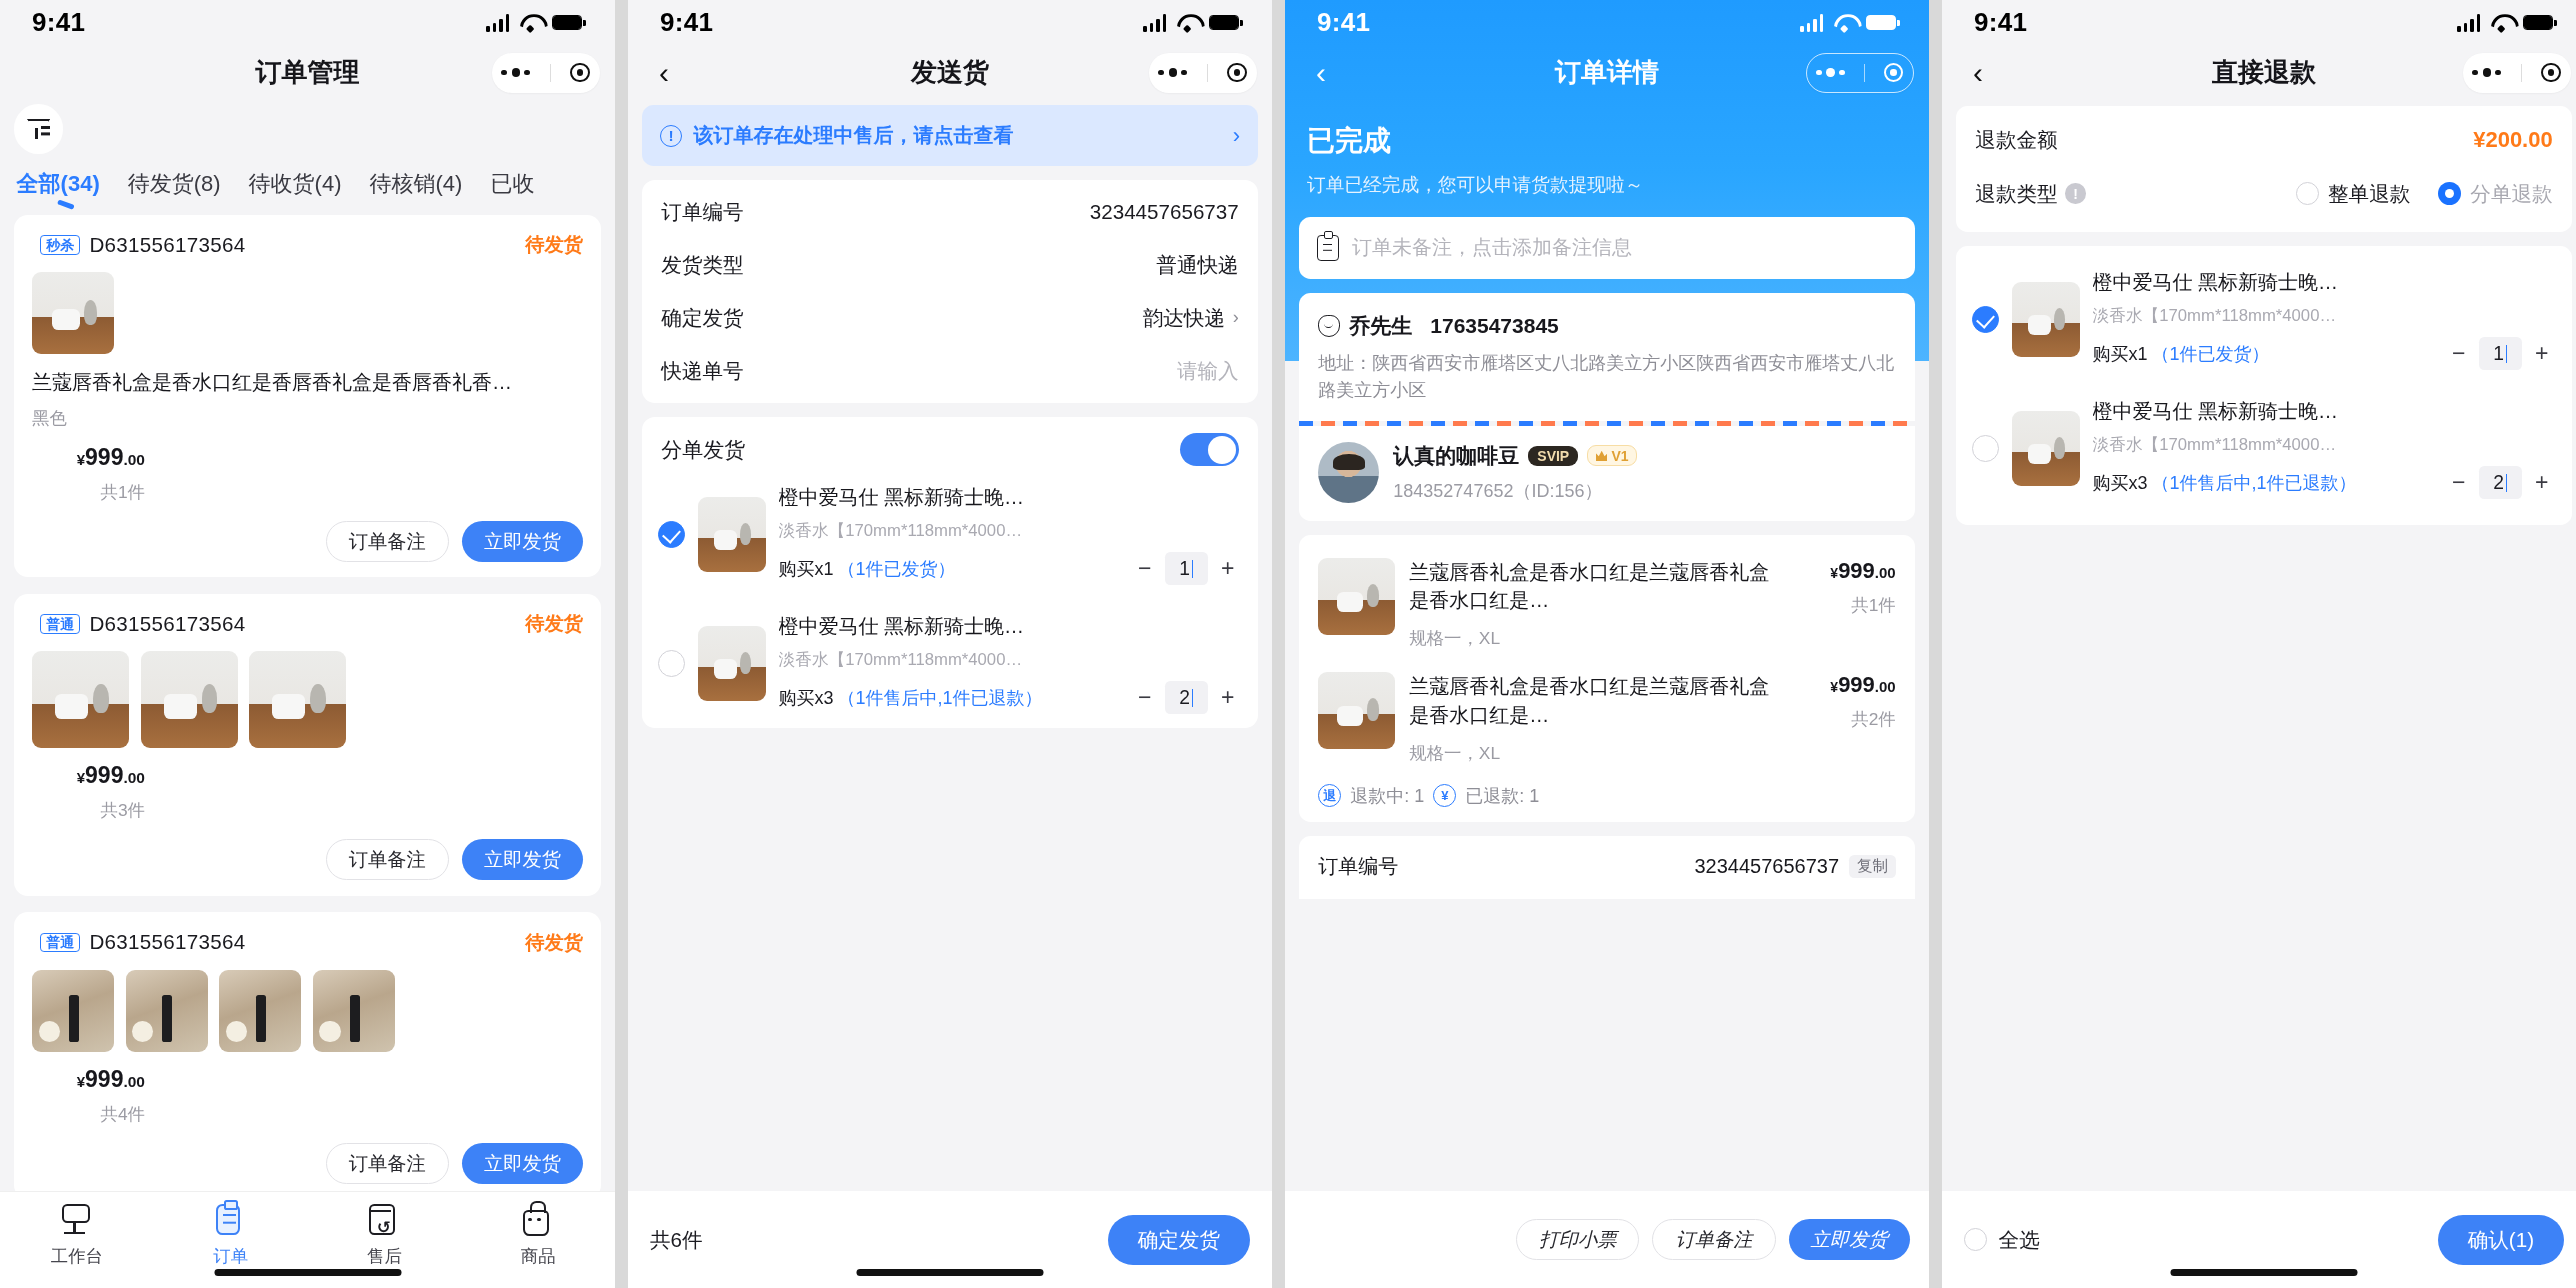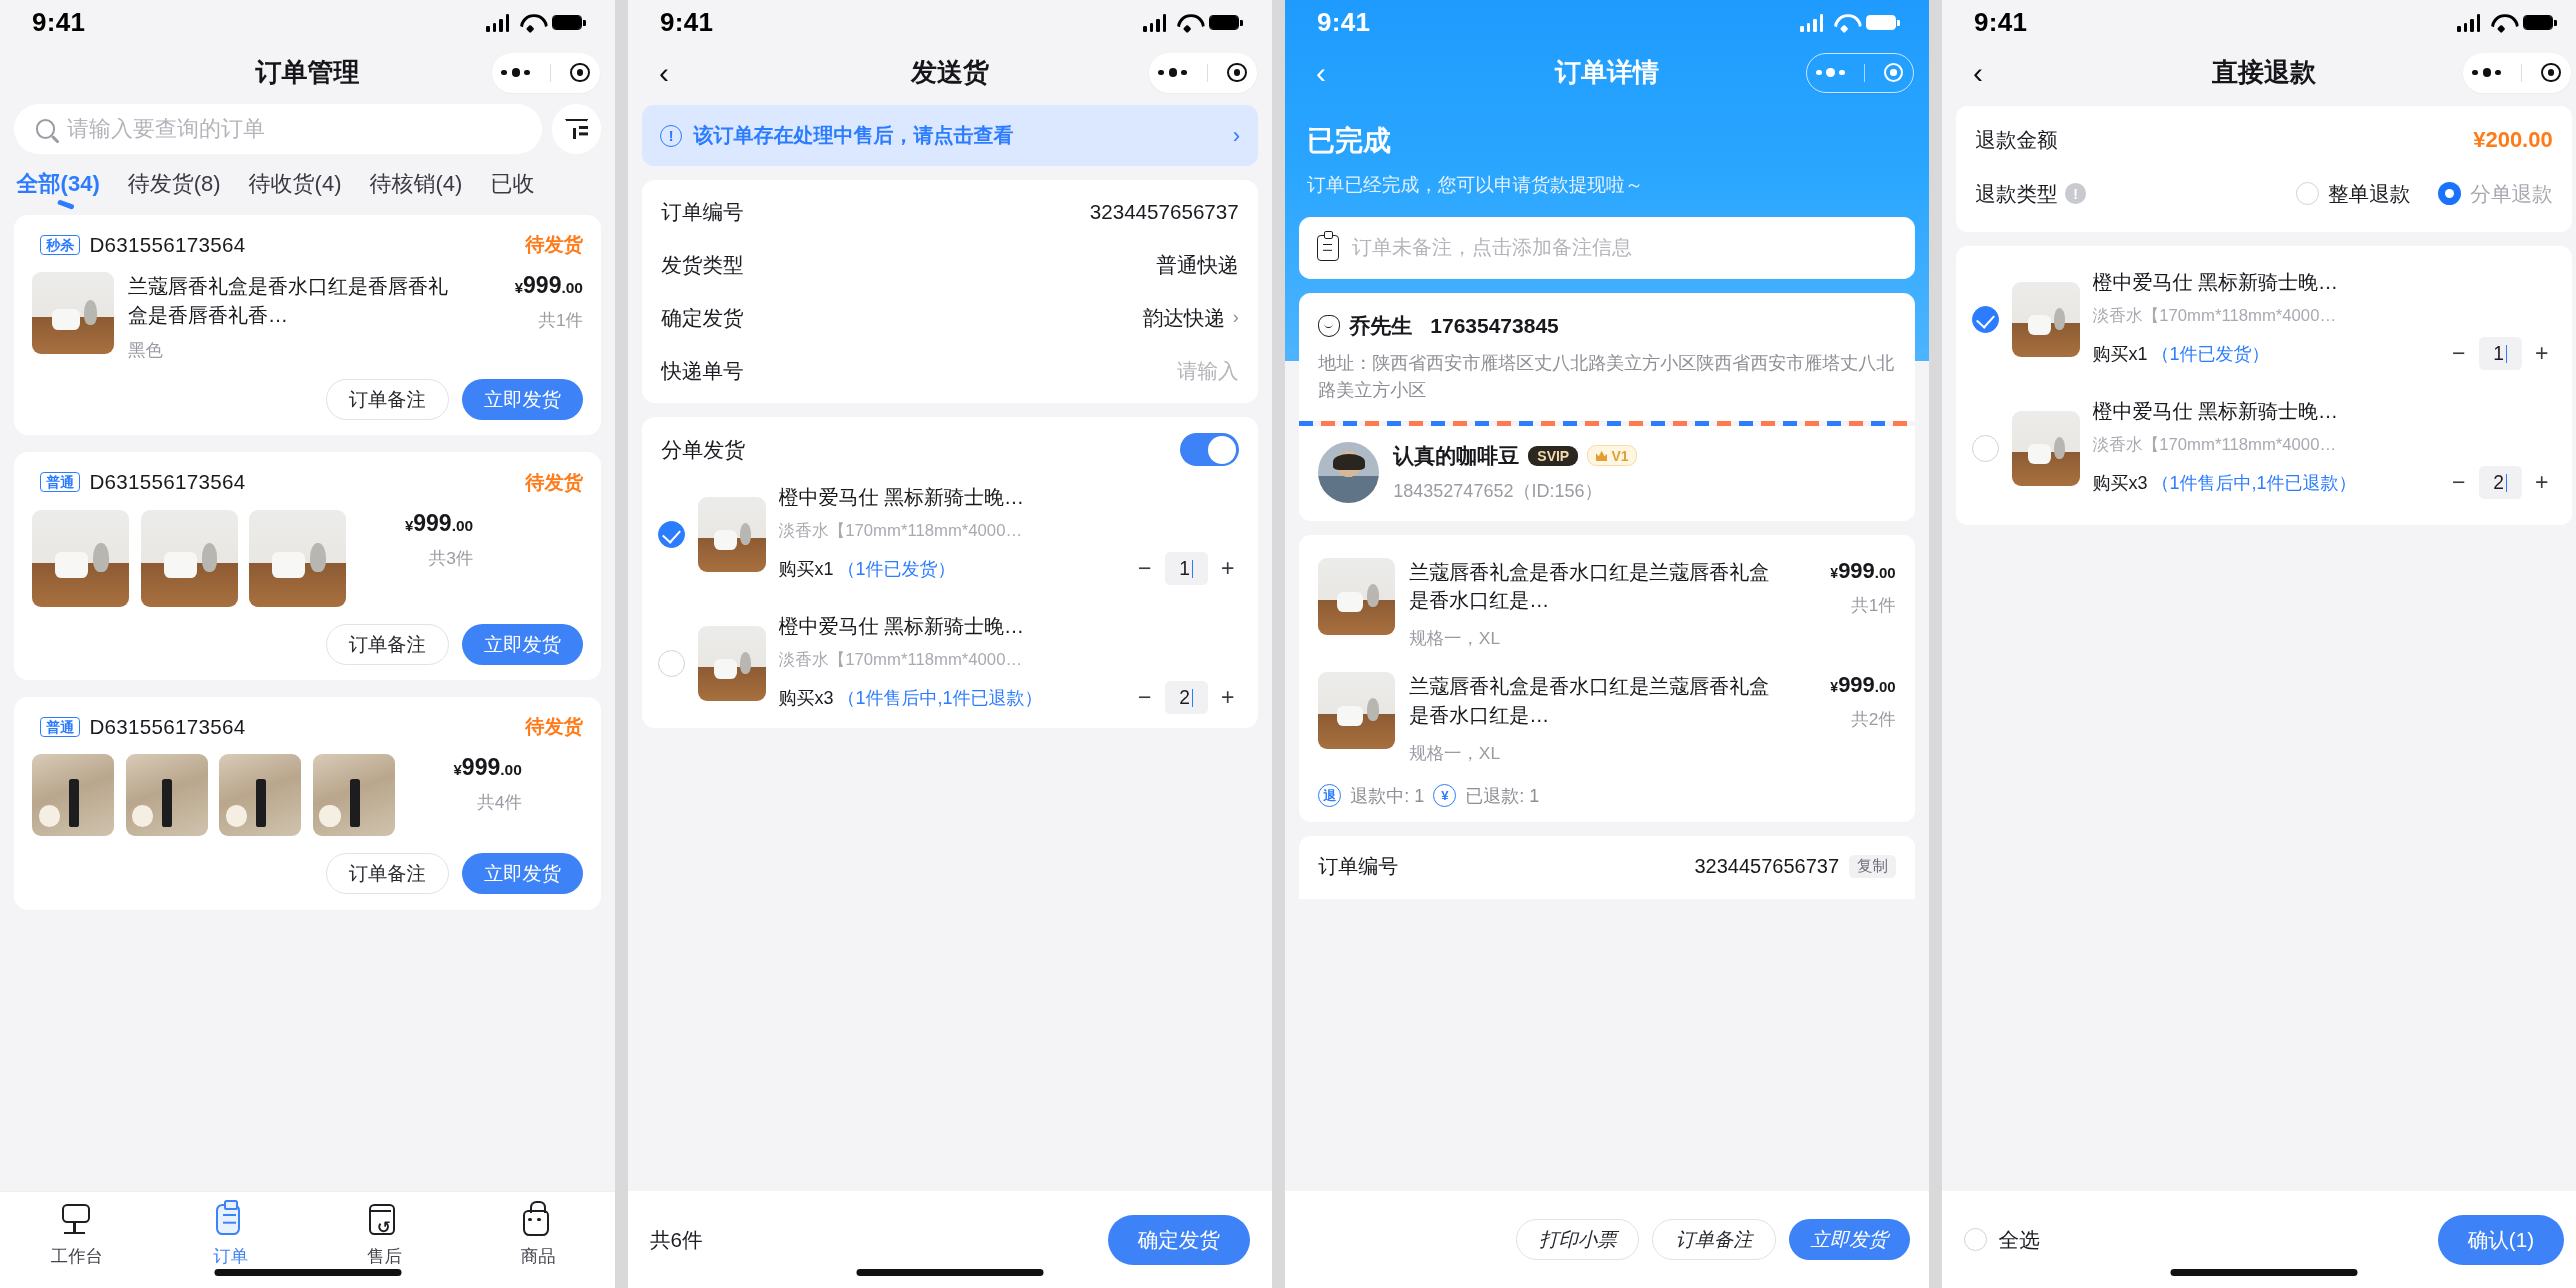--- a/index.html
+++ b/index.html
@@ -107,21 +107,21 @@
   .tab.active { color:#2b7cff; font-weight:700; }
   .tab.active::after { content:""; position:absolute; left:50%; transform:translateX(-40%) rotate(20deg);
     bottom:1.3px; width:16.7px; height:5.2px; border-radius:3.2px; background:#2b7cff; }
 
   .order-card { background:#fff; border-radius:14px; margin:0 14px 16.7px; padding: 16.7px 18px 15.5px; }
   .oc-head { display:flex; align-items:center; gap:9px; }
   .oc-tag { font-size:14px; color:#2b7cff; border:1.3px solid #2b7cff; border-radius:3.9px;
     padding:1.9px 5.2px; line-height:1; font-weight:700;margin-left:8px; }
   .oc-no { font-size:20.6px; color:#1a1a1f; letter-spacing:0.3px; }
   .oc-status { margin-left:auto; font-size:19.3px; color:#ff7a18; font-weight:700; }
-  .oc-body { display:flex; gap:14px; margin-top:14px; align-items:flex-start; }
+  .oc-body { display:flex; gap:14px; margin-top:14px; align-items:flex-start;flex-direction:column; }
   .thumb { width:82px;height:82px;border-radius:9px;flex:none;overflow:hidden;
     background:#eceae6; position:relative;}
   .thumb.t-lamp{ background:
      linear-gradient(#ececea 0%, #e9e7e3 55%, #8d5b33 55%, #a8703f 100%); }
   .thumb.t-lamp::before{content:"";position:absolute;left:24%;top:44%;width:34%;height:26%;
     background:#f7f7f6;border-radius:6.4px;}
   .thumb.t-lamp::after{content:"";position:absolute;left:63%;top:34%;width:16%;height:30%;
     background:#b8b6b0;border-radius:50% 50% 40% 40%;}
   .thumb.t-jo{ background:linear-gradient(160deg,#d8cbb8,#b9a68c 45%,#cfc3ae); }
   .thumb.t-jo::before{content:"";position:absolute;left:45%;top:30%;width:12%;height:58%;
@@ -346,24 +346,20 @@
             <i></i>
           </div>
         <div class="caps-div"></div>
         <div class="caps-target">
             <i></i>
           </div>
       </div>
     </div>
 
     <div class="search-row">
-      <div class="search-box">
-        <div class="mag"></div>
-        <div class="search-ph">请输入要查询的订单</div>
-      </div>
       <div class="filter-btn">
         <div class="funnel">
             <i></i>
           </div>
       </div>
     </div>
 
     <div class="tabs">
       <div class="tab active">全部(34)</div>
       <div class="tab">待发货(8)</div>

